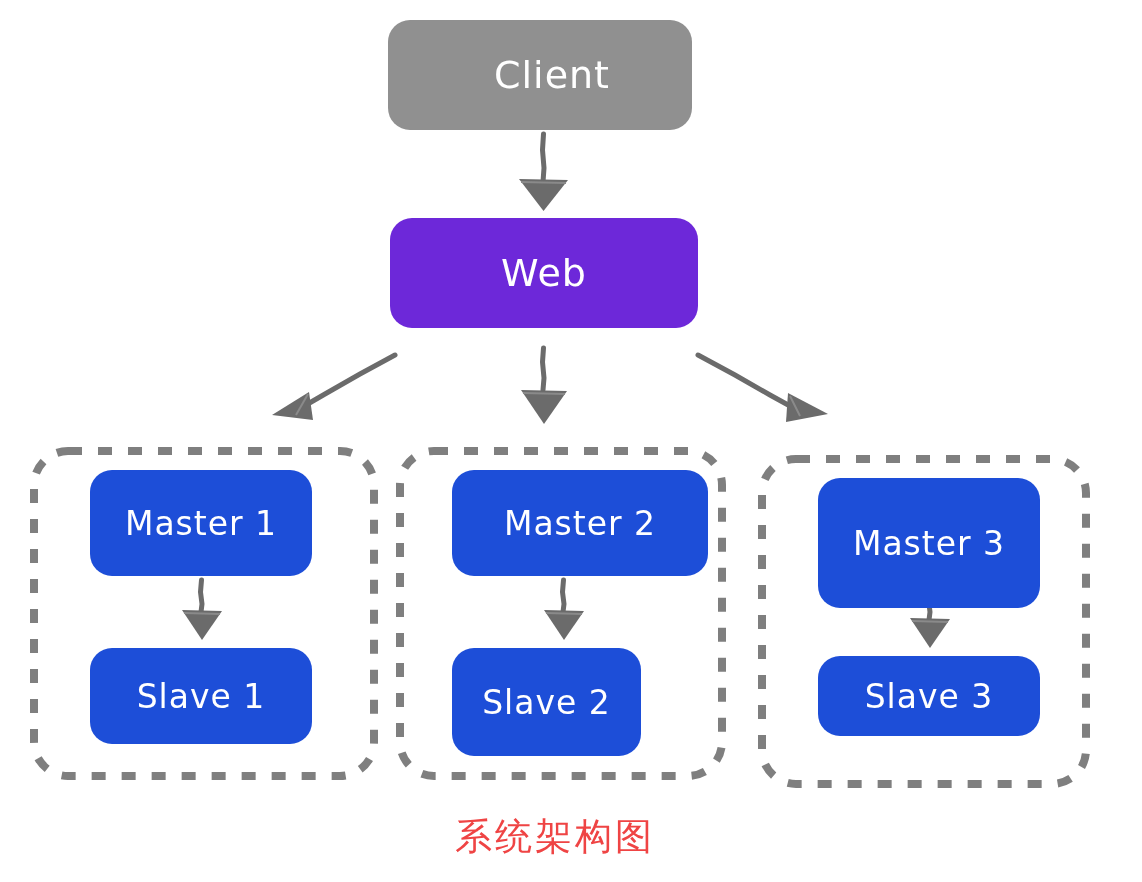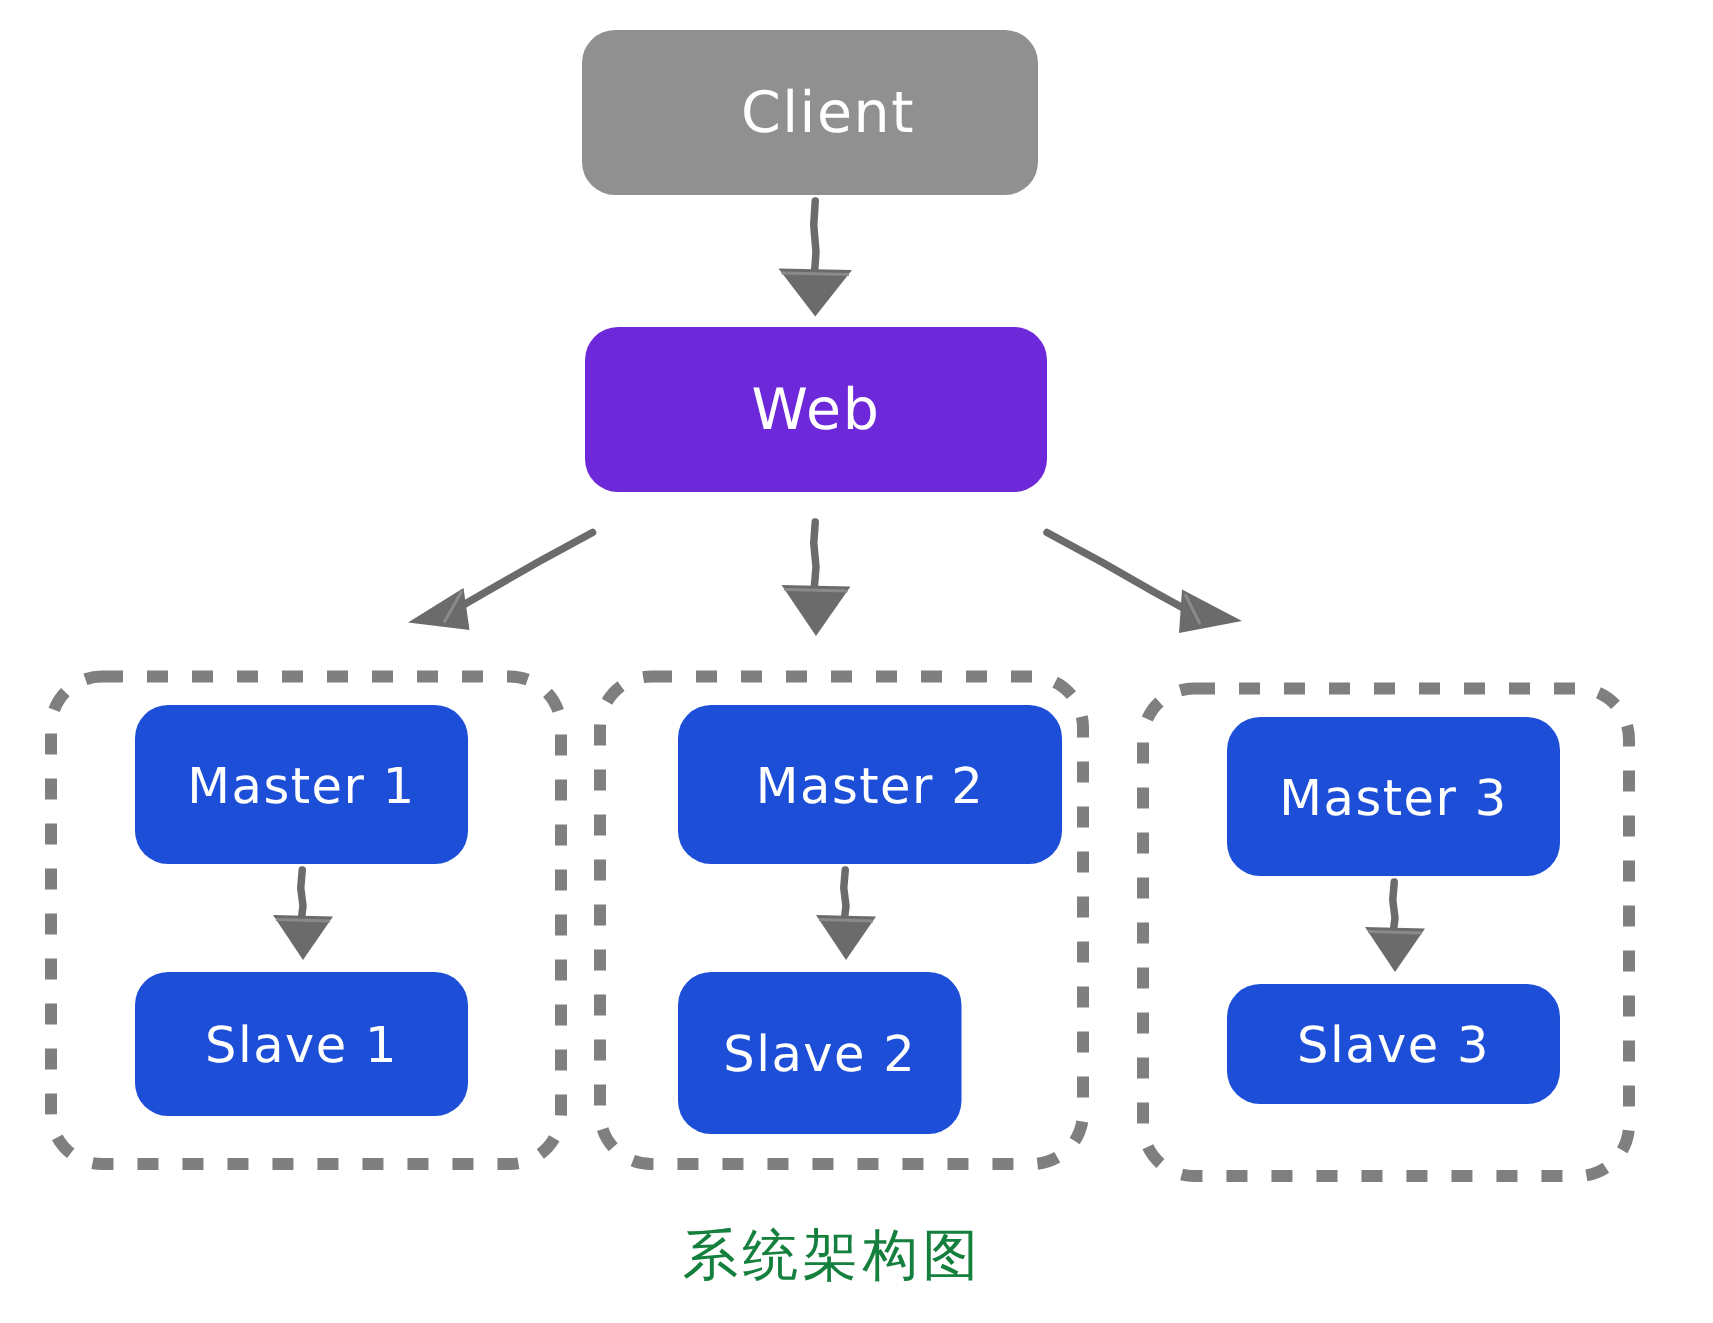--- a/index.html
+++ b/index.html
@@ -57,21 +57,21 @@
   .arrow-layer {
     position: absolute;
     left: 0;
     top: 0;
     width: 1142px;
     height: 882px;
     pointer-events: none;
   }
   .caption {
     position: absolute;
-    color: #15803d;
+    color: #ef4444;
     font-size: 37px;
     font-family: Liberation Mono, monospace;
     letter-spacing: 3px;
     white-space: nowrap;
     user-select: none;
   }
 </style>
 </head>
 <body>
 
@@ -152,21 +152,21 @@
   </div>
   <div class="node node-inner" style="left:452px; top:648px; width:189px; height:108px;">
     <span>Slave 2</span>
   </div>
 
   <div class="group-box" style="left:758px; top:455px; width:332px; height:333px;">
     <svg viewBox="0 0 332 333" preserveAspectRatio="none">
       <rect x="4" y="4" width="324" height="325" rx="34" ry="34" fill="none" stroke="#7f7f7f" stroke-width="8" stroke-dasharray="14 16" stroke-linecap="butt"></rect>
     </svg>
   </div>
-  <div class="node node-inner" style="left:818px; top:478px; width:222px; height:106px;">
+  <div class="node node-inner" style="left:818px; top:478px; width:222px; height:130px;">
     <span>Master 3</span>
   </div>
   <div class="node node-inner" style="left:818px; top:656px; width:222px; height:80px;">
     <span>Slave 3</span>
   </div>
 
   <div class="caption" style="left:455px; top:812px;">系统架构图</div>
 
 </div>
 

